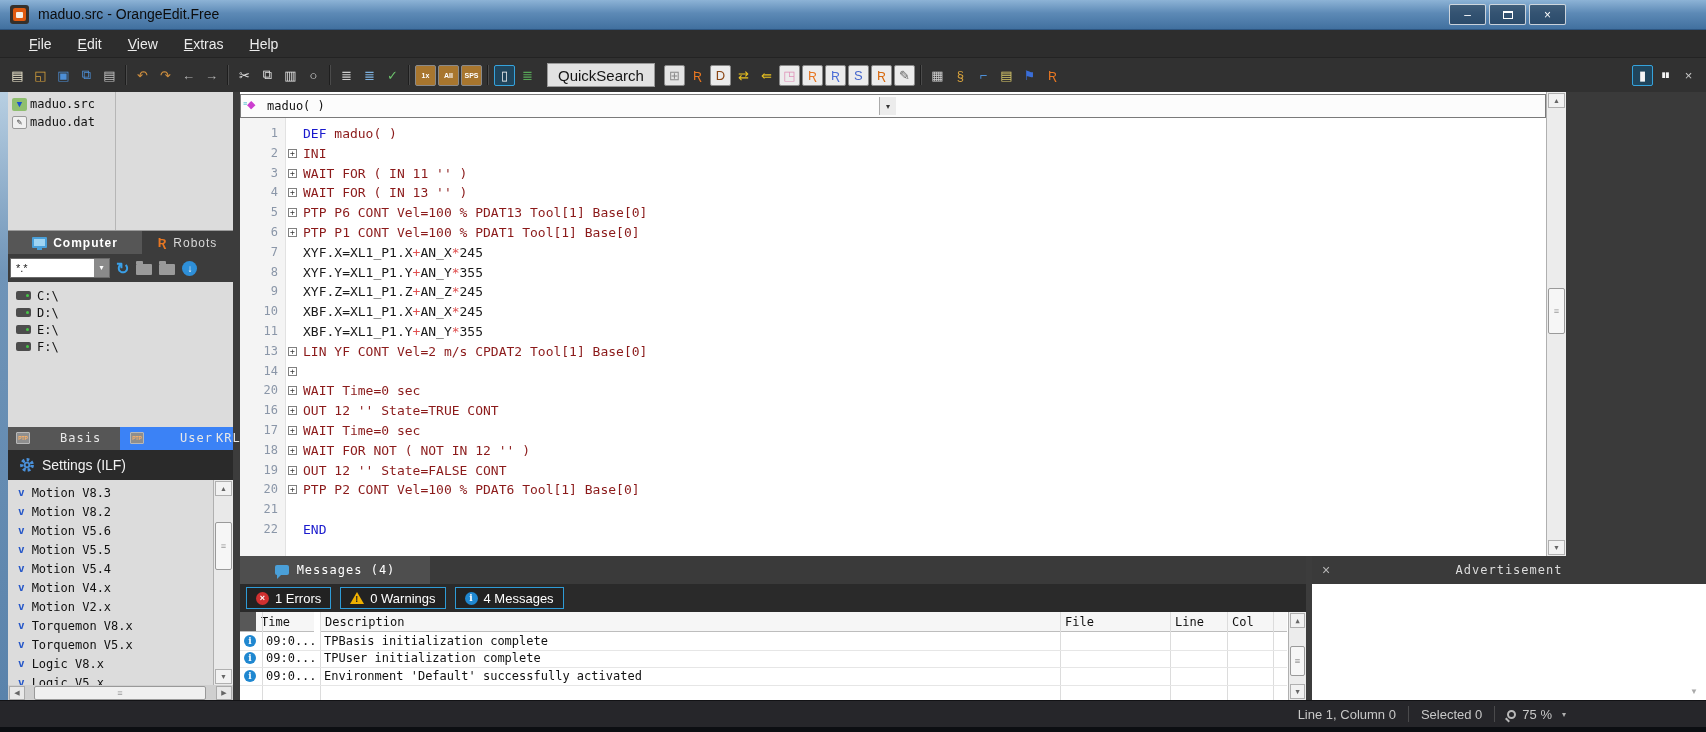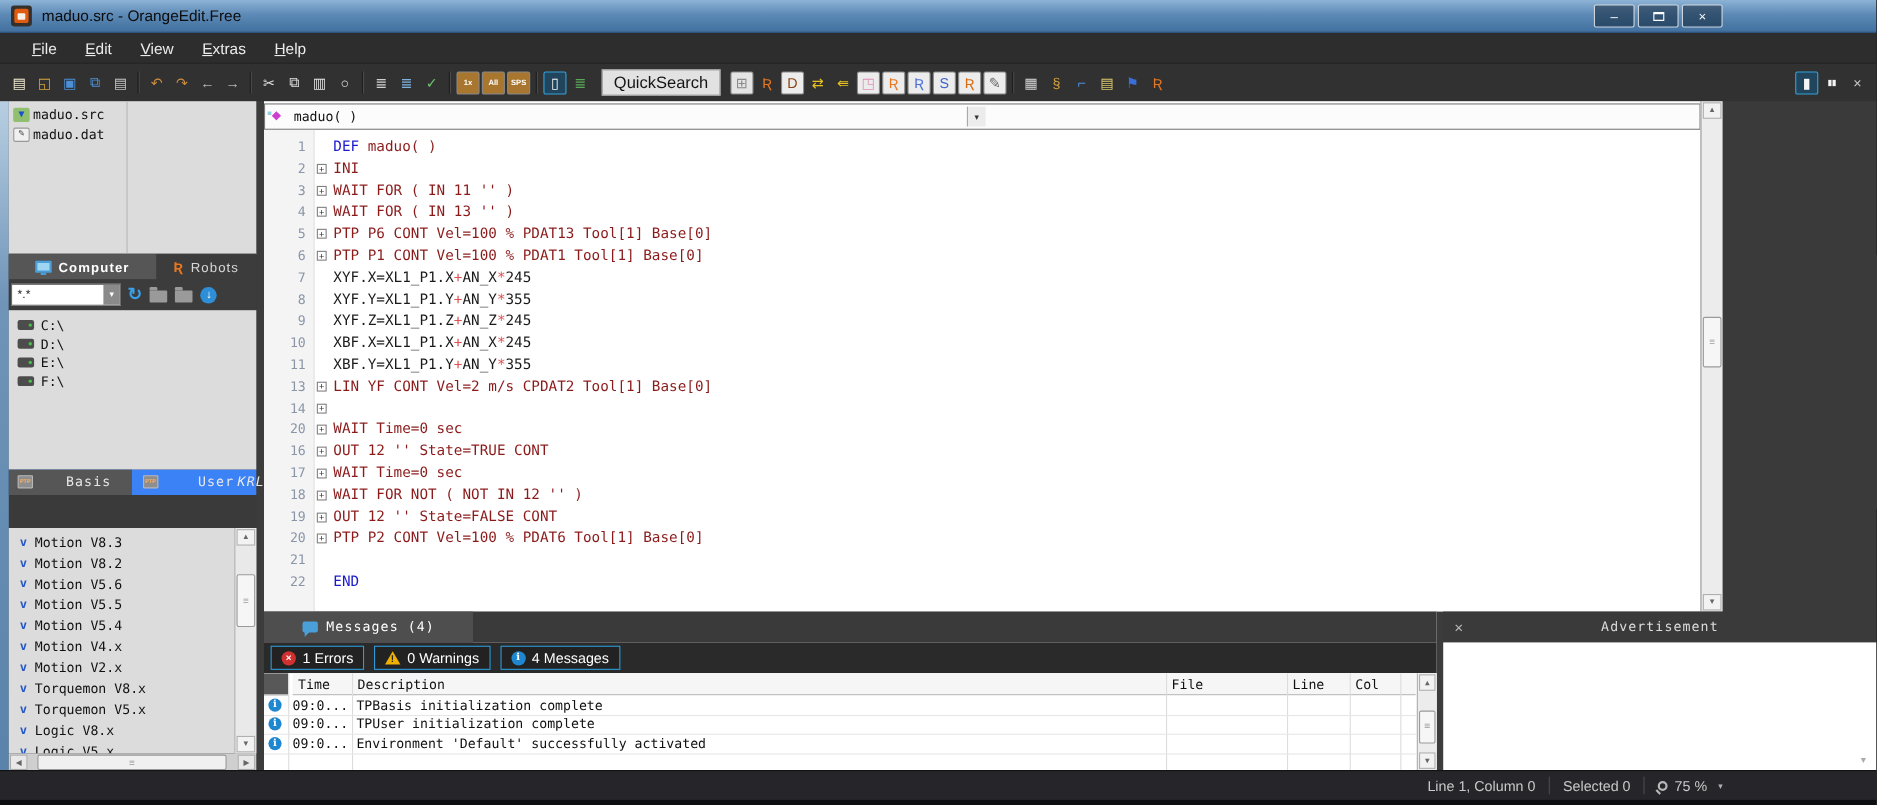--- a/index.html
+++ b/index.html
@@ -326,23 +326,31 @@
           <span>F:\</span>
         </div>
       </div>
 
     <div class="ilf-tabs">
       <div class="itab-on"></div>
       <span class="ptp-ic" style="left:8px;top:5px;">PTP</span>
       <span class="ilf-lab mono" style="left:52px;">Basis</span>
       <span class="ptp-ic" style="left:122px;top:5px;">PTP</span>
       <span class="ilf-lab mono" style="left:172px;">User</span>
-      <span class="ilf-lab mono" style="left:208px;font-style:italic;">KRL</span>
-    </div>
-
+      <span class="ilf-lab mono" style="left:208px;">KRL</span>
+    </div>
+
+    <div class="set-header">
+      <svg width="16" height="16" viewBox="0 0 16 16">
+        <circle cx="8" cy="8" r="5.2" fill="none" stroke="#4a90d9" stroke-width="3.4" stroke-dasharray="2.6,2.1"></circle>
+        <circle cx="8" cy="8" r="3.2" fill="#4a90d9"></circle>
+          <circle cx="8" cy="8" r="1.4" fill="#2a2a2a"></circle>
+      </svg>
+      <span class="lab">Settings (ILF)</span>
+    </div>
 
     <div class="ilf-list mono" id="ilflist">
         <div class="irow">
           <span class="chev">v</span>
           <span>Motion V8.3</span>
         </div>
         <div class="irow">
           <span class="chev">v</span>
           <span>Motion V8.2</span>
         </div>
@@ -560,21 +568,21 @@
           </span>
         <span>0 Warnings</span>
       </div>
       <div class="fbtn">
         <span class="ic-info">i</span>
         <span>4 Messages</span>
       </div>
     </div>
     <div class="msg-table" id="msgtable">
       <div class="mth-ic"></div>
-      <div class="mth" style="left:26px;width:58px;">Time</div>
+      <div class="mth" style="left:16px;width:58px;">Time</div>
       <div class="mth" style="left:80px;width:740px;">Description</div>
       <div class="mth" style="left:820px;width:110px;">File</div>
       <div class="mth" style="left:930px;width:57px;">Line</div>
       <div class="mth" style="left:987px;width:46px;">Col</div>
       <div class="mth" style="left:1033px;width:14px;"></div>
       <div class="tb-scroll">
         <span class="sbtn" style="top:1px;width:15px;">▲</span>
         <span class="sthumb" style="top:34px;height:30px;width:15px;">≡</span>
         <span class="sbtn" style="bottom:1px;width:15px;">▼</span>
       </div>

